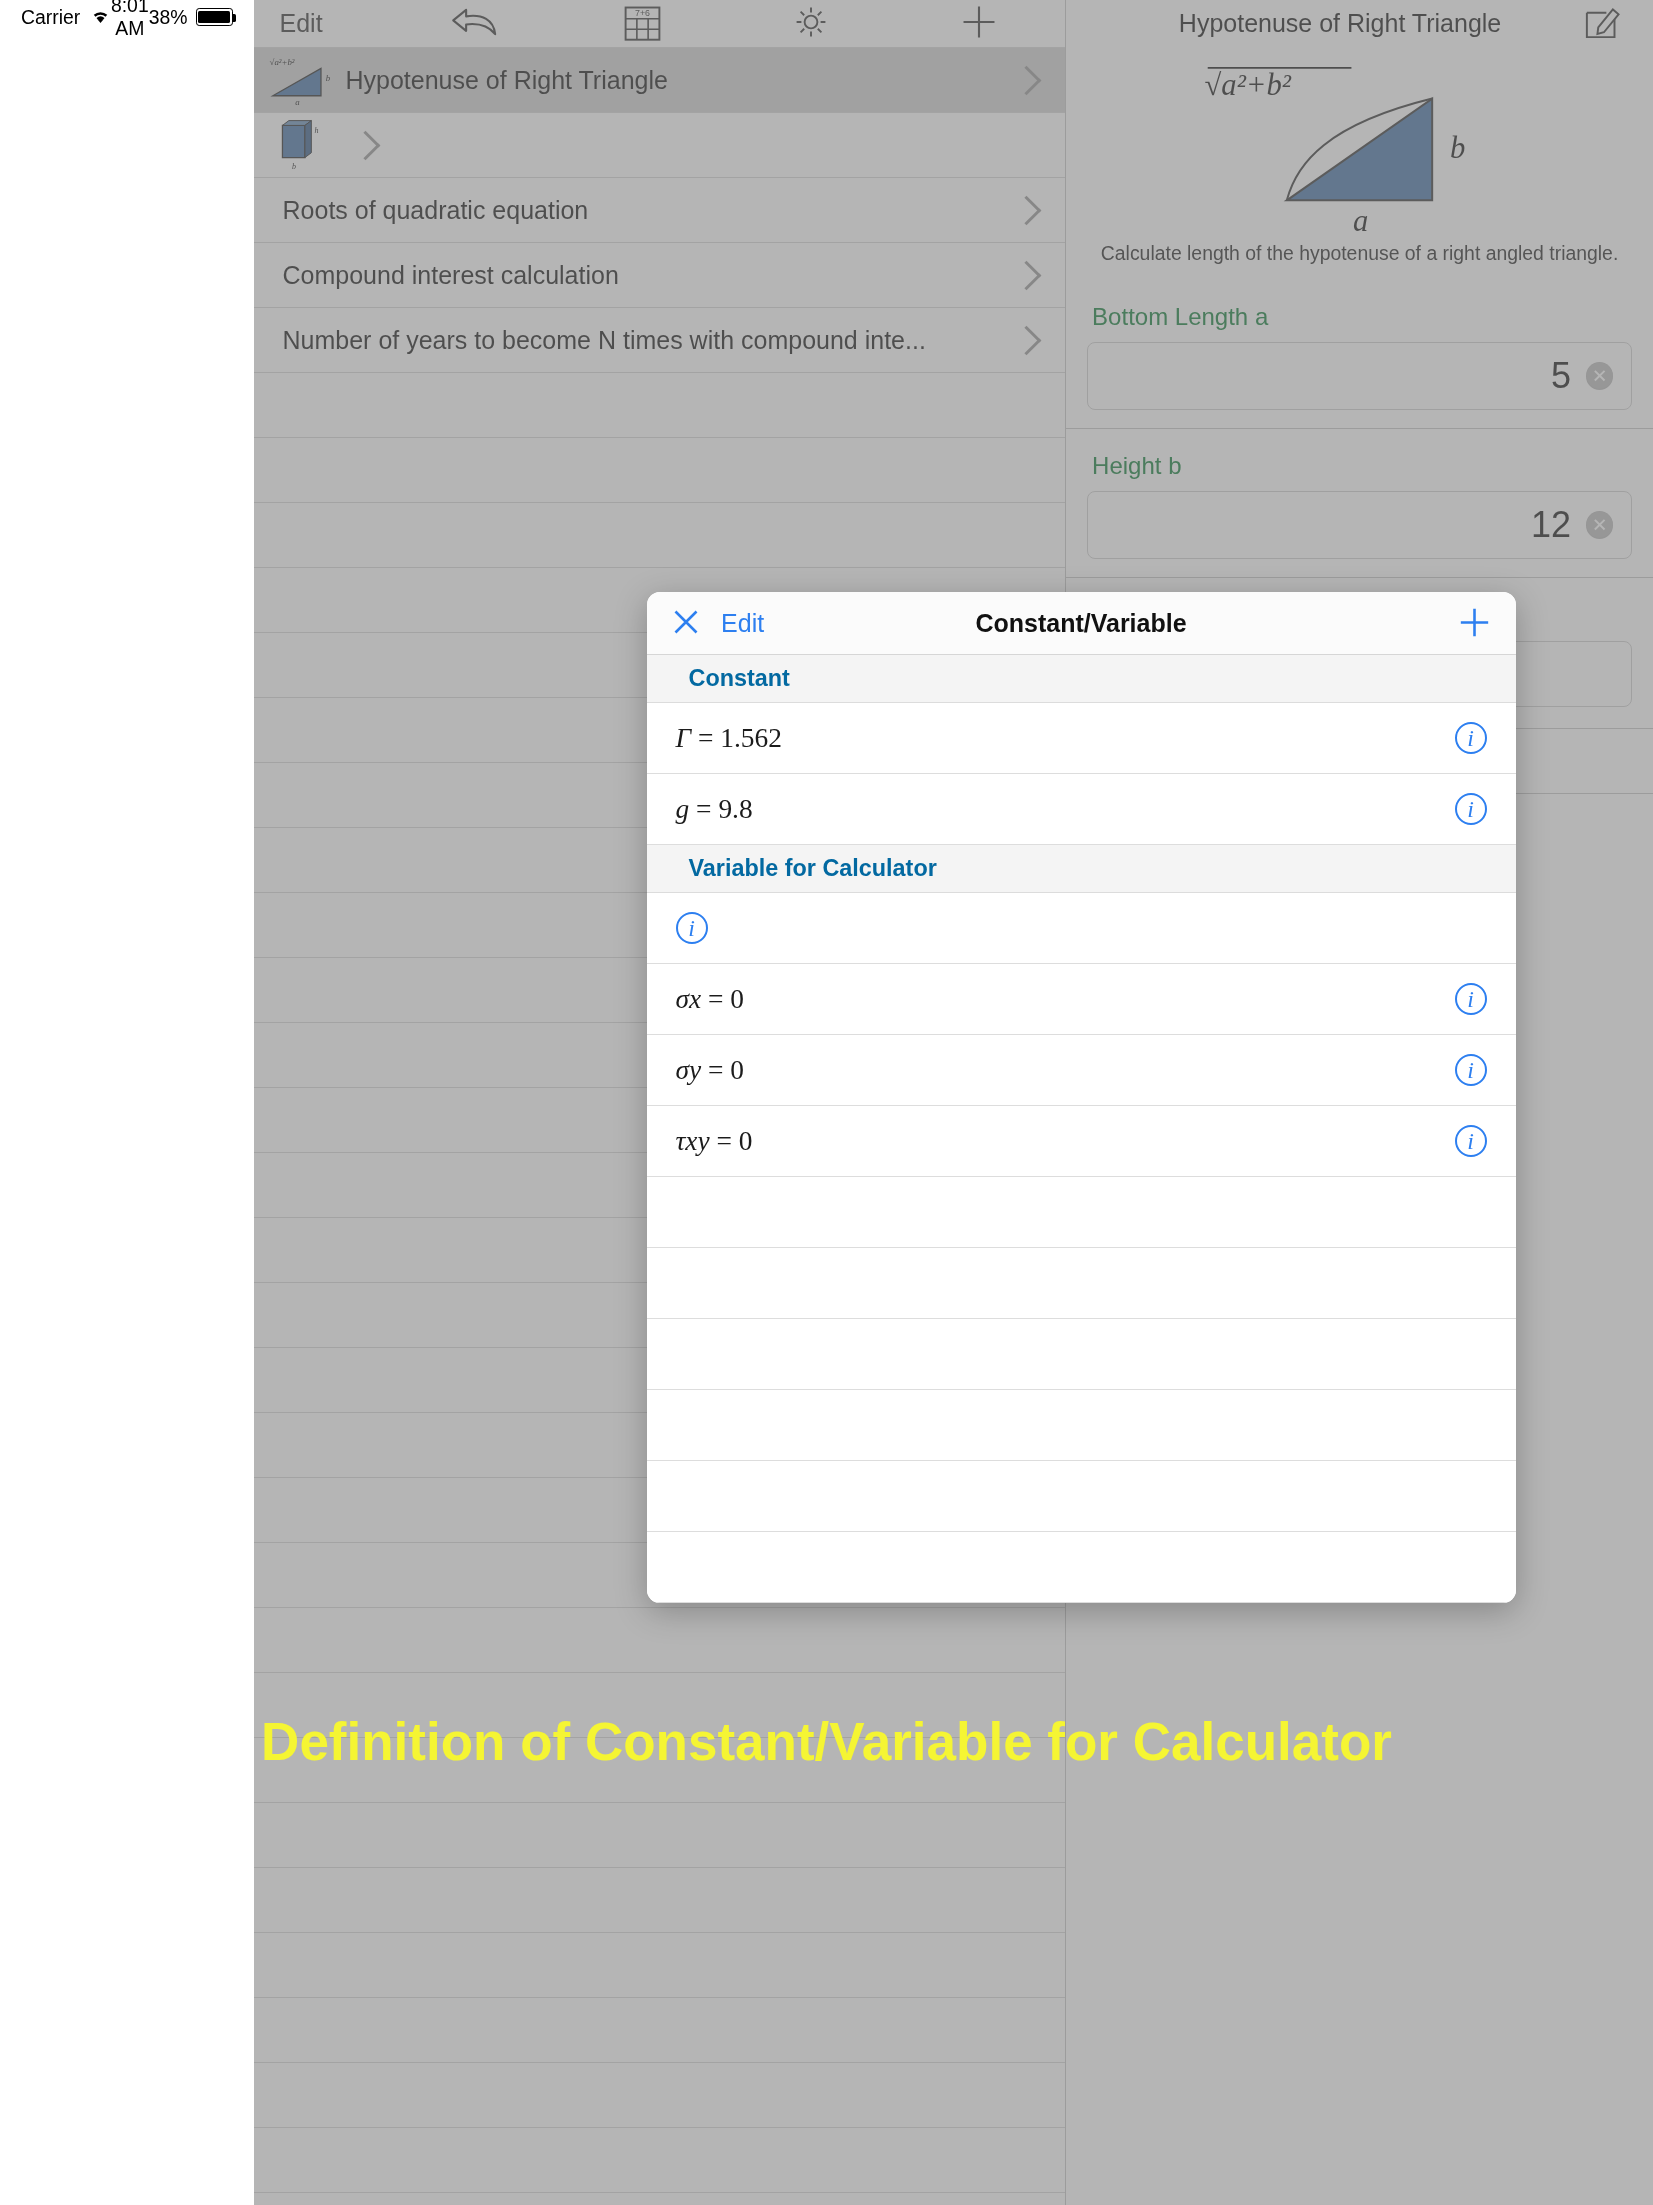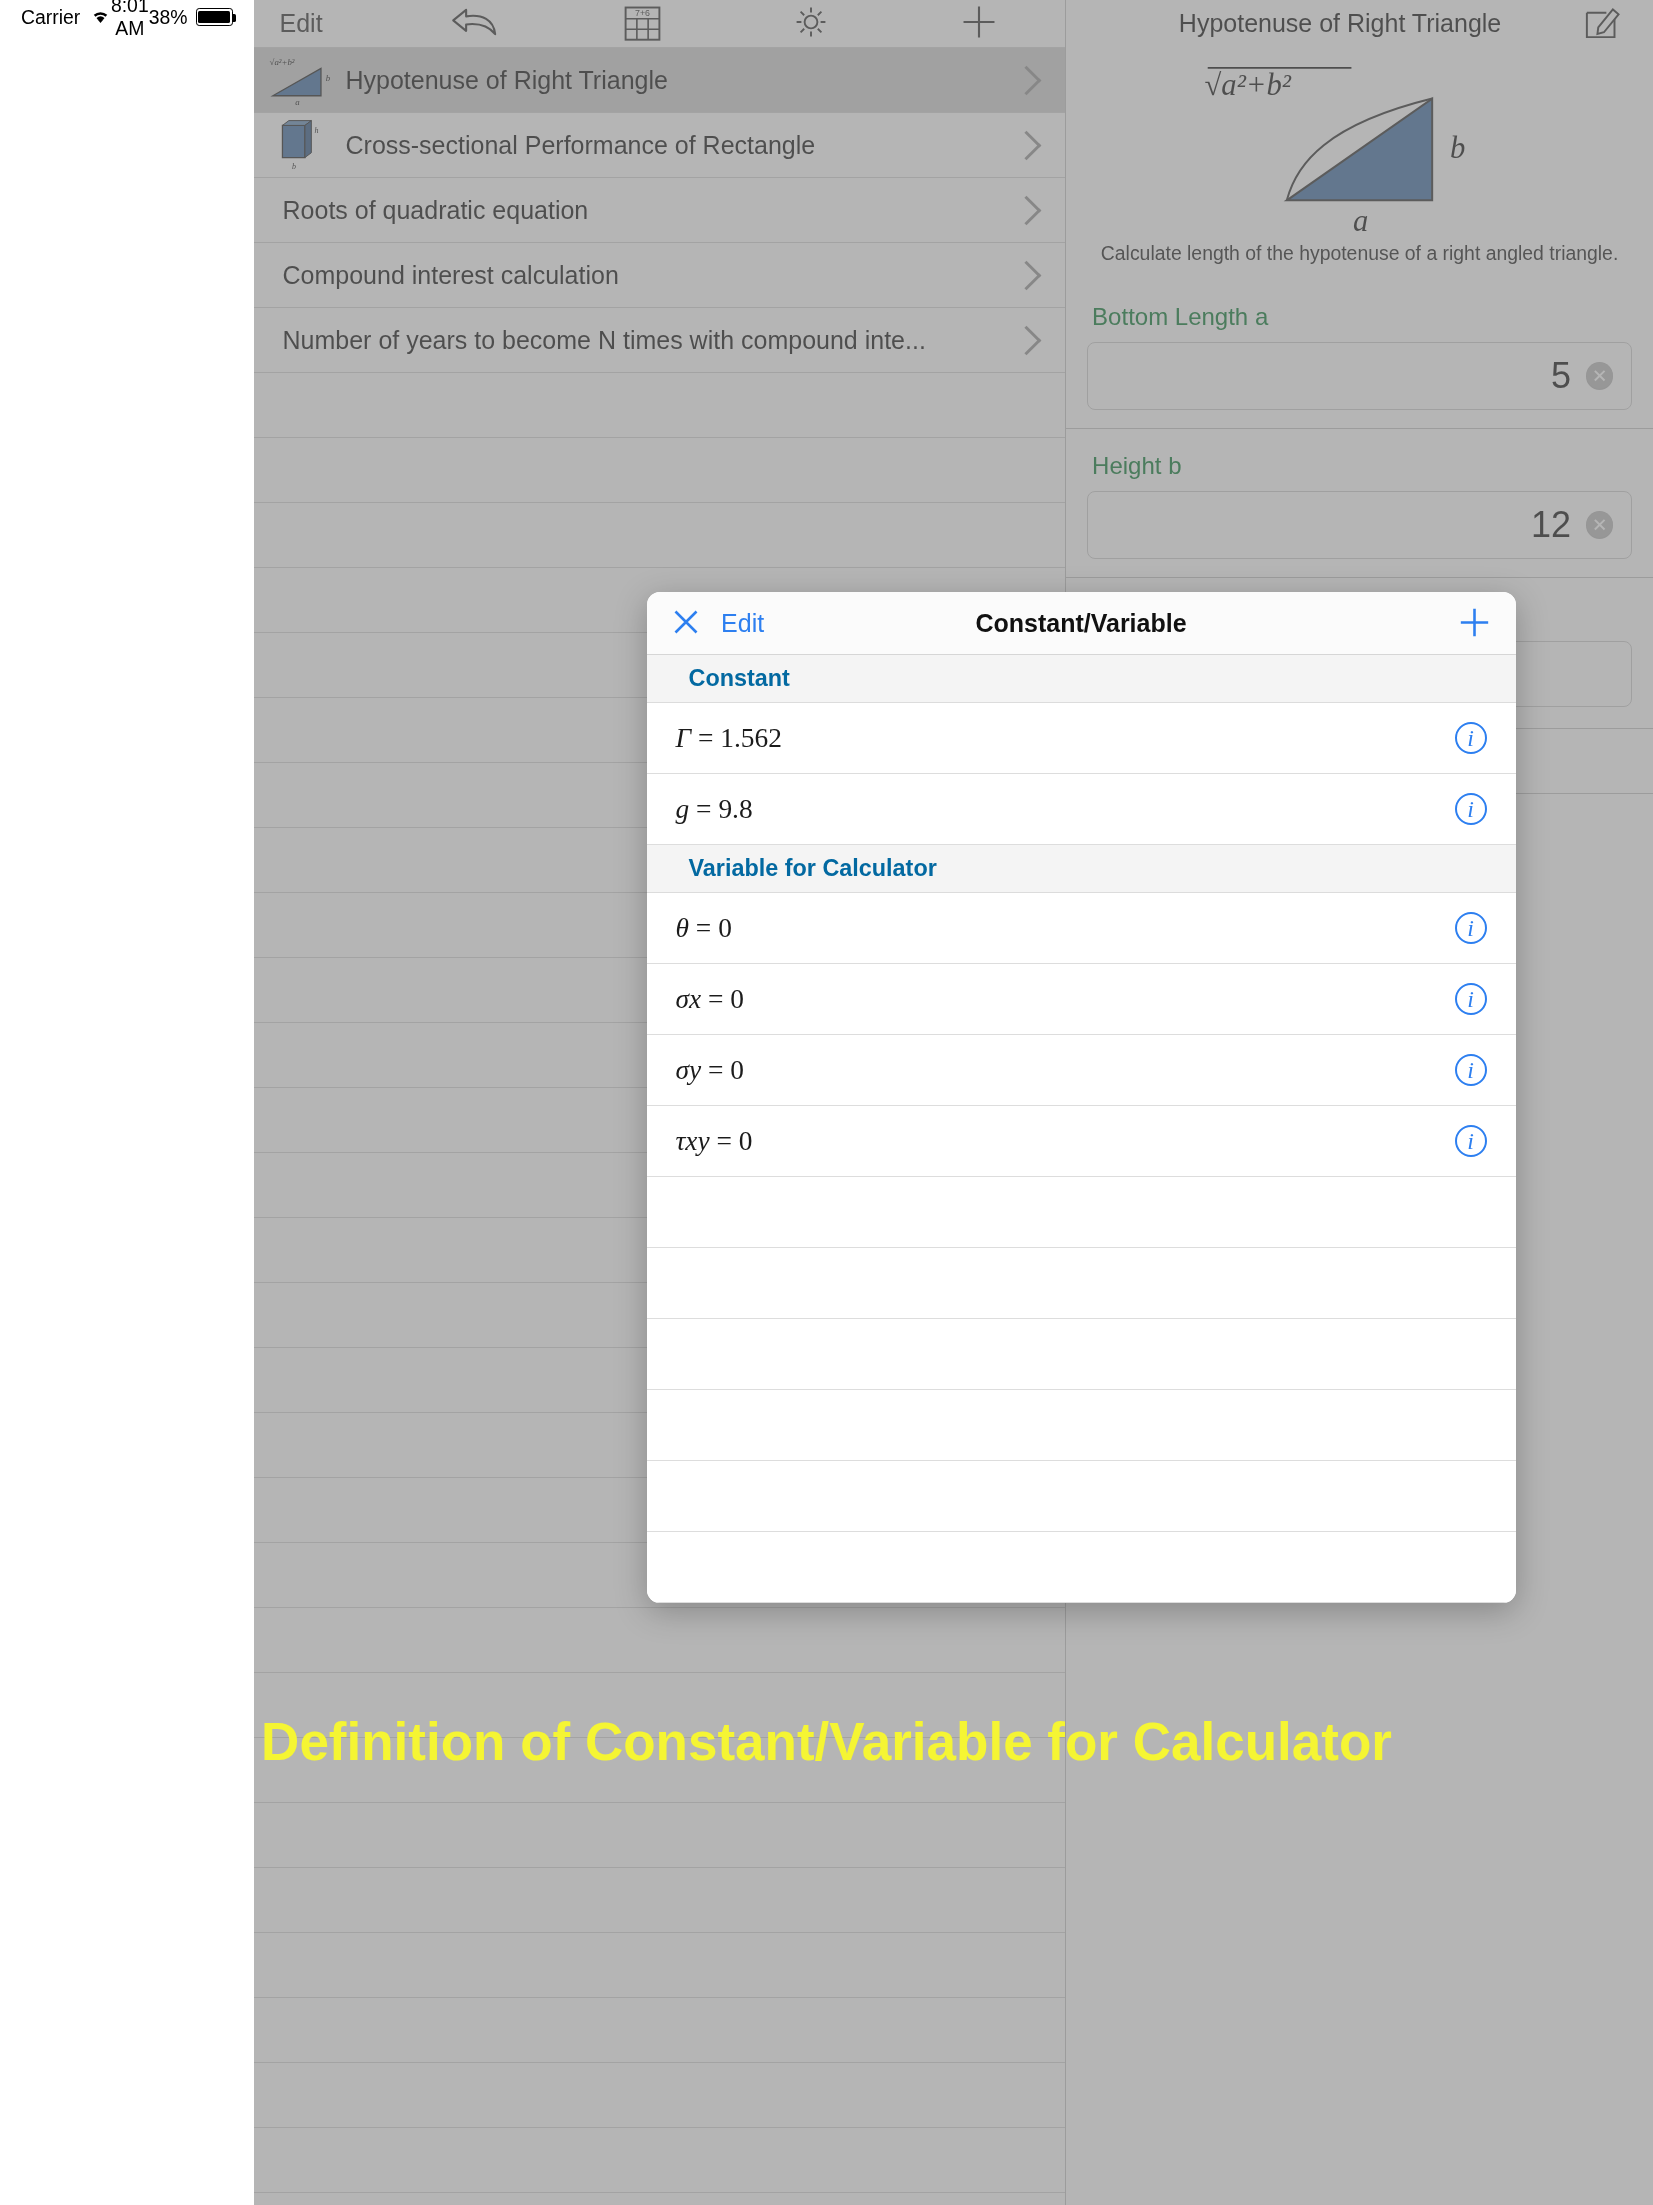--- a/index.html
+++ b/index.html
@@ -259,21 +259,20 @@
         <div class="row has-thumb">
           <span class="thumb">
             <svg width="71" height="53" viewBox="0 0 88 66" style="font-size:31px">
               <path d="M24 8 L52 8 L52 48 L24 48 Z" fill="#4a77a8" stroke="#2d2d2d" stroke-width="1.6"></path>
               <path d="M24 8 L32 2 L60 2 L52 8 Z" fill="#6d94bd" stroke="#2d2d2d" stroke-width="1.2"></path>
               <path d="M52 8 L60 2 L60 42 L52 48 Z" fill="#3a618c" stroke="#2d2d2d" stroke-width="1.2"></path>
               <text x="64" y="18" font-size="10" fill="#1c1c1c" font-family="Liberation Serif, serif" font-style="italic">h</text>
               <text x="36" y="62" font-size="10" fill="#1c1c1c" font-family="Liberation Serif, serif" font-style="italic">b</text>
             </svg>
           </span>
-          <span class="rlabel">Cross-sectional Performance of Rectangle</span>
           <span class="chev"></span>
         </div>
 
         <div class="row">
           <span class="rlabel">Roots of quadratic equation</span>
           <span class="chev"></span>
         </div>
         <div class="row">
           <span class="rlabel">Compound interest calculation</span>
           <span class="chev"></span>
@@ -425,25 +424,20 @@
           <i>g</i>
           <span>=</span>
           <span>9.8</span>
         </span>
         <span class="info-icon">i</span>
       </div>
 
       <div class="sect-head">Variable for Calculator</div>
 
       <div class="mrow">
-        <span class="expr">
-          <i>θ</i>
-          <span>=</span>
-          <span>0</span>
-        </span>
         <span class="info-icon">i</span>
       </div>
 
       <div class="mrow">
         <span class="expr">
           <i>σx</i>
           <span>=</span>
           <span>0</span>
         </span>
         <span class="info-icon">i</span>

